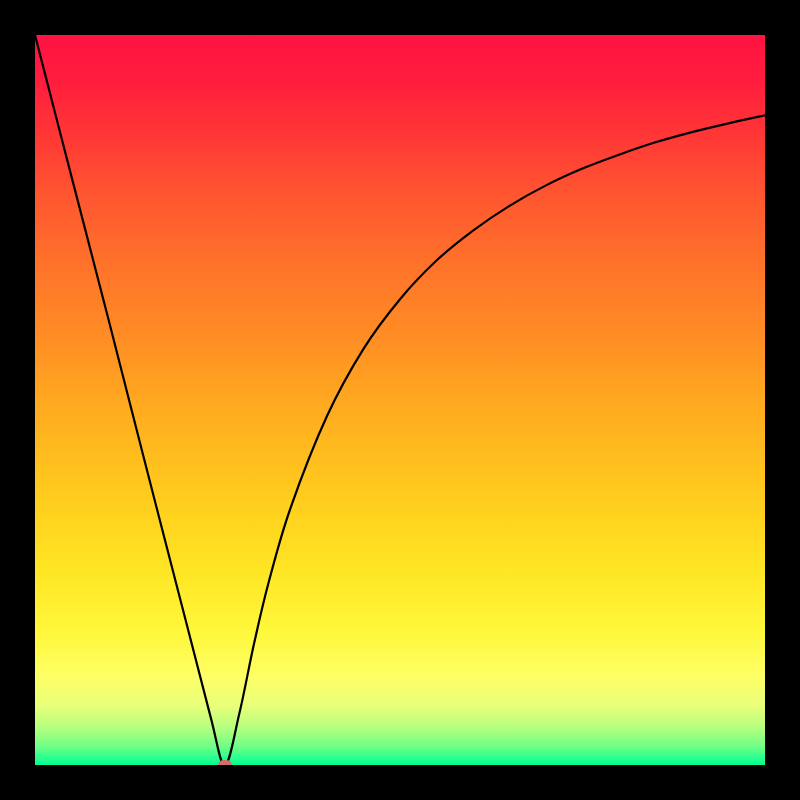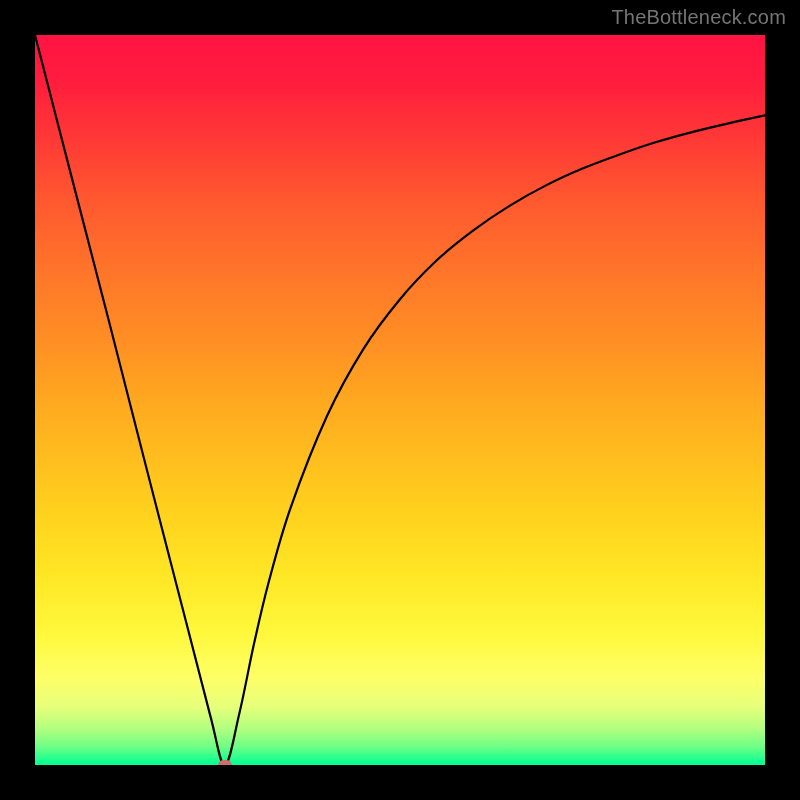--- a/index.html
+++ b/index.html
@@ -85,15 +85,14 @@
   <div class="plot-area">
     <div class="gradient-bg"></div>
 
     <svg class="curve-layer" viewBox="0 0 730 730" preserveAspectRatio="none">
       <path fill="none" stroke="#000000" stroke-width="2.2" stroke-linecap="round" d="M 0.00 0.00 C 6.08 23.60, 24.33 94.53, 36.50 141.62 C 48.67 188.71, 60.83 235.18, 73.00 282.51 C 85.17 329.84, 97.33 378.14, 109.50 425.59 C 121.67 473.04, 135.05 524.75, 146.00 567.21 C 156.95 609.67, 167.90 653.23, 175.20 680.36 C 182.50 707.49, 184.93 730.37, 189.80 730.00 C 194.67 729.63, 199.53 698.37, 204.40 678.17 C 209.27 657.97, 214.13 630.60, 219.00 608.82 C 223.87 587.04, 227.52 570.13, 233.60 547.50 C 239.68 524.87, 245.77 500.78, 255.50 473.04 C 265.23 445.30, 279.83 407.58, 292.00 381.06 C 304.17 354.54, 316.33 333.37, 328.50 313.90 C 340.67 294.43, 352.83 278.98, 365.00 264.26 C 377.17 249.54, 389.33 237.01, 401.50 225.57 C 413.67 214.13, 425.83 204.76, 438.00 195.64 C 450.17 186.51, 462.33 178.36, 474.50 170.82 C 486.67 163.28, 498.83 156.59, 511.00 150.38 C 523.17 144.17, 535.33 138.70, 547.50 133.59 C 559.67 128.48, 571.83 124.10, 584.00 119.72 C 596.17 115.34, 608.33 111.08, 620.50 107.31 C 632.67 103.54, 644.83 100.25, 657.00 97.09 C 669.17 93.93, 681.33 91.13, 693.50 88.33 C 705.67 85.53, 723.92 81.64, 730.00 80.30"></path>
     </svg>
 
     <div class="marker" style="left: 189.8px; top: 730px; background: rgb(207, 111, 108);"></div>
   </div>
 
-  <div class="watermark">TheBottleneck.com</div>
 
 </div>
 
 </body></html>

